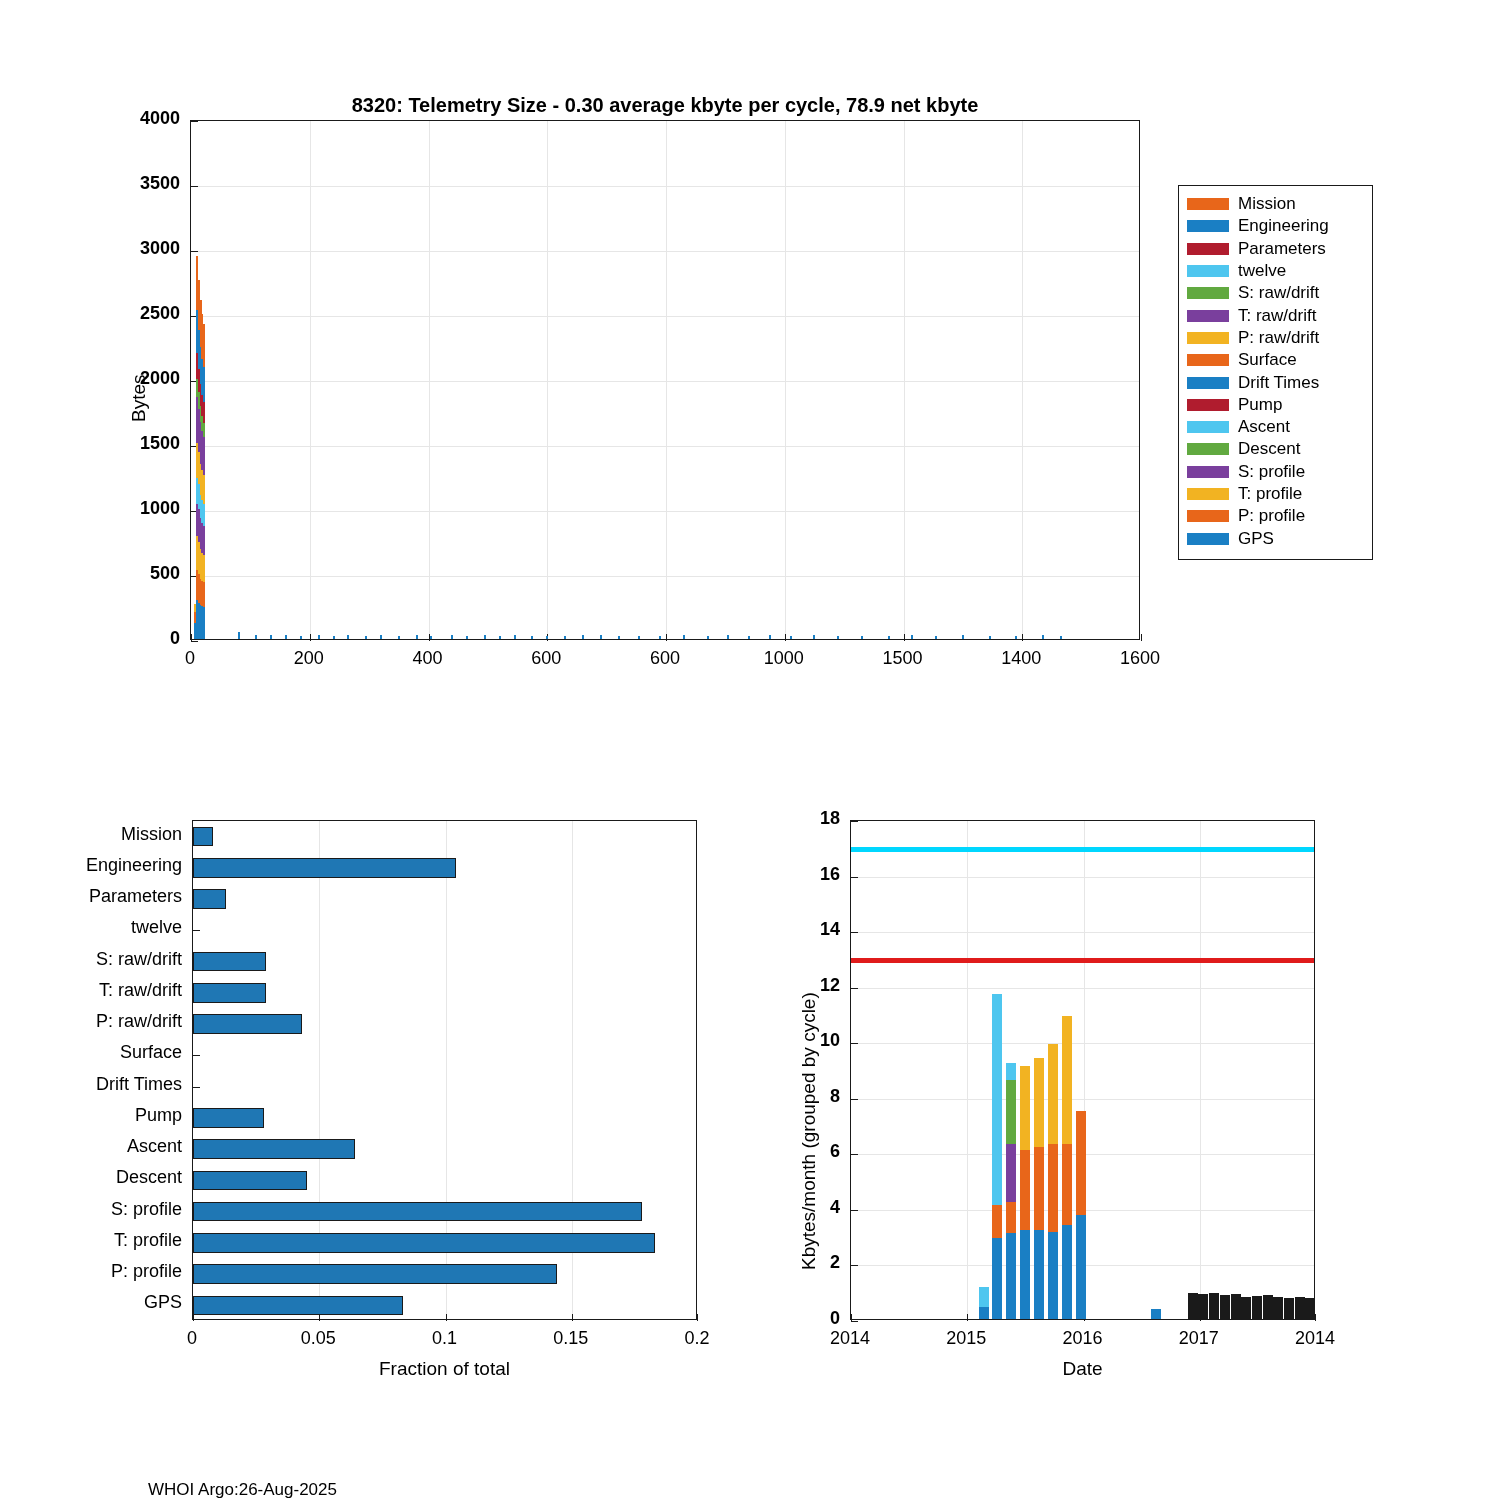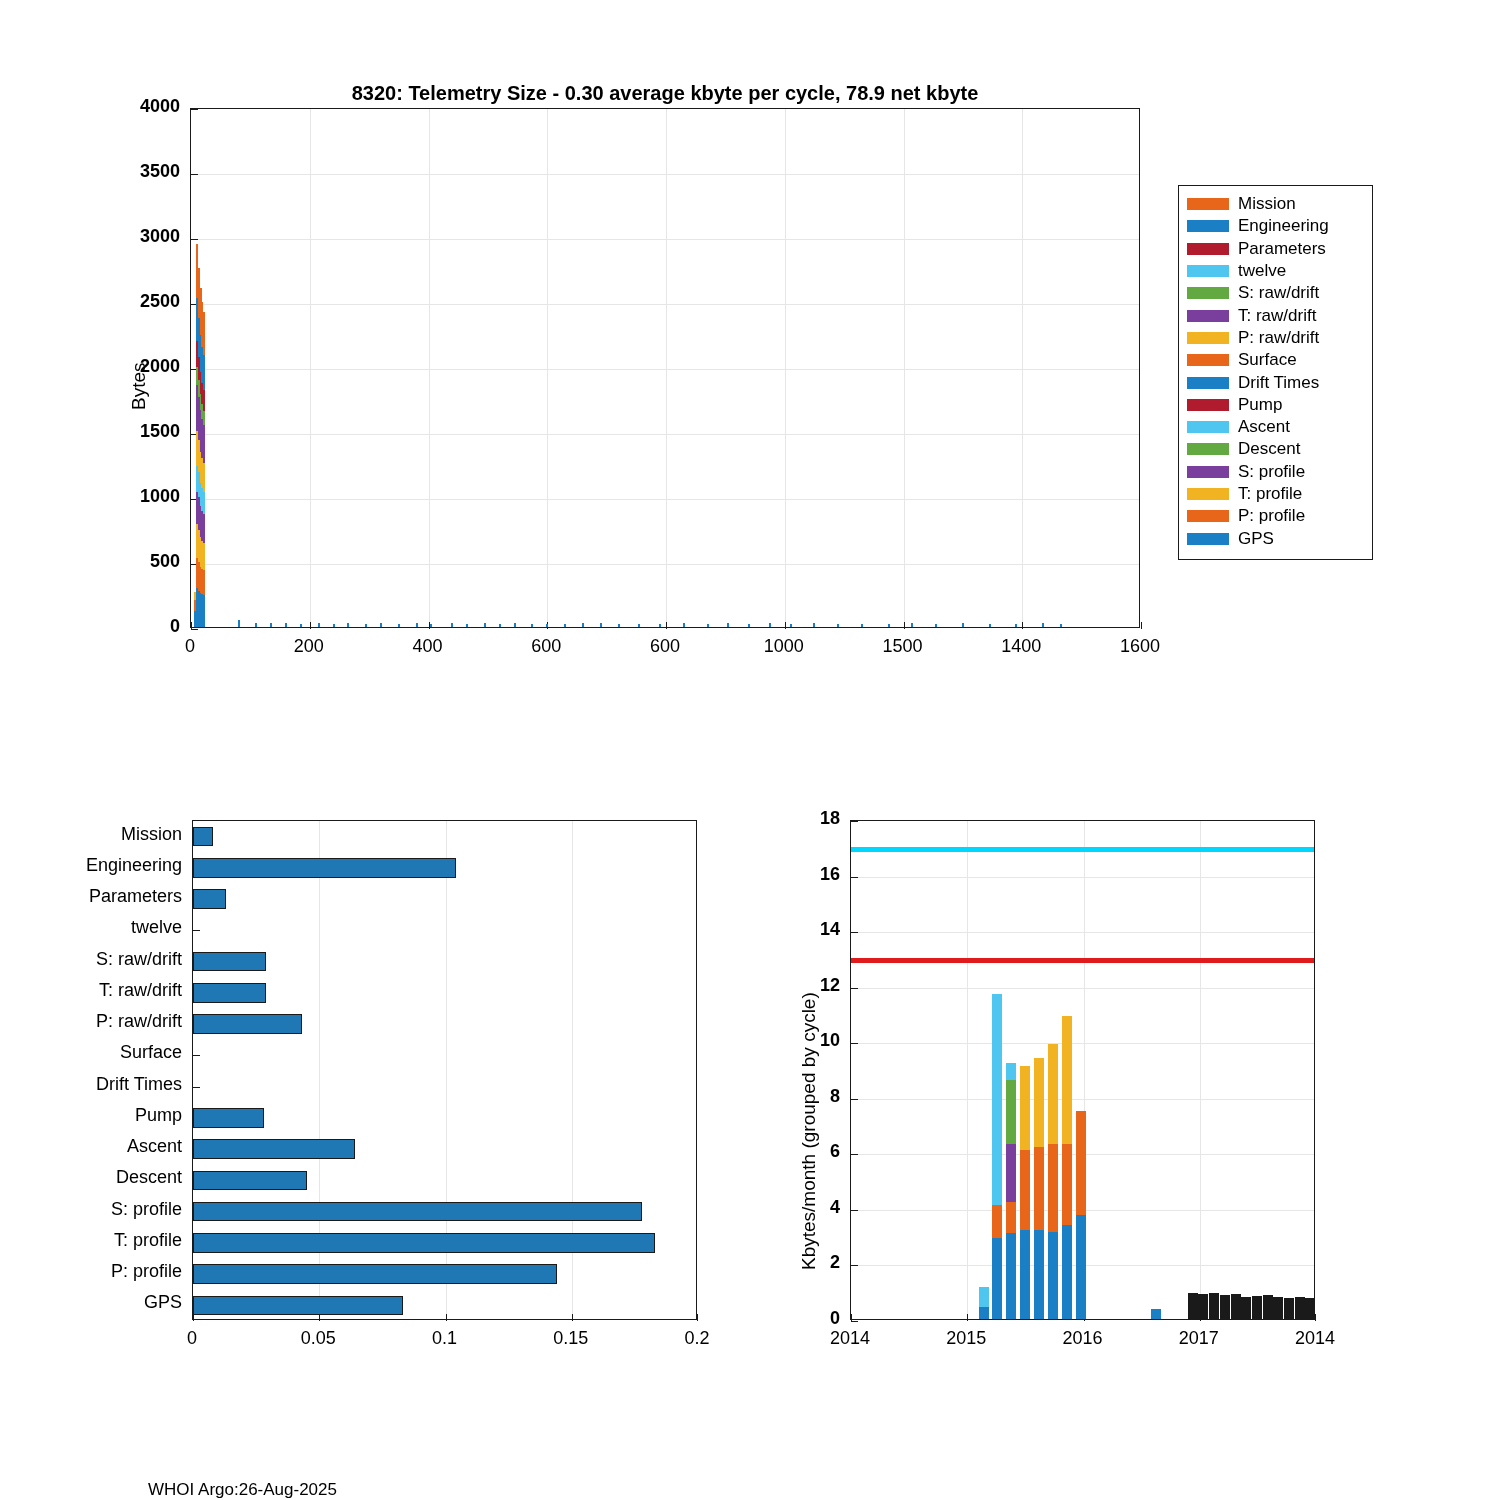--- a/index.html
+++ b/index.html
@@ -45,21 +45,21 @@
   .tick-label {
     position: absolute;
     font-size: 18px;
     white-space: nowrap;
   }
   .tick-y { text-align: right; font-weight: bold; }
   .tickmark { position: absolute; background: #1a1a1a; }
   .gridline { position: absolute; background: #e6e6e6; }
 
   
-  #top-panel { left: 0; top: 0; width: 1210px; height: 700px; }
+  #top-panel { left: 0; top: 12px; width: 1210px; height: 700px; }
   #top-axes { left: 190px; top: 108px; width: 950px; height: 520px; }
   .tel-bar { position: absolute; bottom: 0; width: 2px; }
   .tel-seg { position: absolute; width: 100%; left: 0; }
 
   
   #legend-box {
     position: absolute;
     left: 1178px; top: 185px;
     width: 195px; height: 375px;
     border: 1px solid #1a1a1a;
@@ -473,20 +473,21 @@
       <div class="hbar" style="background: rgb(31, 119, 180); width: 113.625px; height: 19.375px; top: 349.688px;"></div>
       <div class="tickmark" style="left: 0px; top: 390.625px; width: 7px; height: 1px;"></div>
       <div class="hbar" style="background: rgb(31, 119, 180); width: 449.45px; height: 19.375px; top: 380.938px;"></div>
       <div class="tickmark" style="left: 0px; top: 421.875px; width: 7px; height: 1px;"></div>
       <div class="hbar" style="background: rgb(31, 119, 180); width: 462.075px; height: 19.375px; top: 412.188px;"></div>
       <div class="tickmark" style="left: 0px; top: 453.125px; width: 7px; height: 1px;"></div>
       <div class="hbar" style="background: rgb(31, 119, 180); width: 363.6px; height: 19.375px; top: 443.438px;"></div>
       <div class="tickmark" style="left: 0px; top: 484.375px; width: 7px; height: 1px;"></div>
       <div class="hbar" style="background: rgb(31, 119, 180); width: 209.575px; height: 19.375px; top: 474.688px;"></div>
     </div>
+  <div class="axis-label" style="left:192px; top:598px; width:505px;">Fraction of total</div>
 <div class="tick-label" style="left: 152px; top: 568px; width: 80px; text-align: center;">0</div>
     <div class="tick-label" style="left: 278.25px; top: 568px; width: 80px; text-align: center;">0.05</div>
     <div class="tick-label" style="left: 404.5px; top: 568px; width: 80px; text-align: center;">0.1</div>
     <div class="tick-label" style="left: 530.75px; top: 568px; width: 80px; text-align: center;">0.15</div>
     <div class="tick-label" style="left: 657px; top: 568px; width: 80px; text-align: center;">0.2</div>
     <div class="cat-label" style="left: -8px; top: 63.625px; width: 190px;">Mission</div>
     <div class="cat-label" style="left: -8px; top: 94.875px; width: 190px;">Engineering</div>
     <div class="cat-label" style="left: -8px; top: 126.125px; width: 190px;">Parameters</div>
     <div class="cat-label" style="left: -8px; top: 157.375px; width: 190px;">twelve</div>
     <div class="cat-label" style="left: -8px; top: 188.625px; width: 190px;">S: raw/drift</div>
@@ -607,20 +608,21 @@
         <div class="mseg" style="background: rgb(26, 26, 26); height: 20.8333px; bottom: 0px;"></div>
       </div>
       <div class="mbar" style="left: 443.725px; width: 10px; height: 21.6667px;">
         <div class="mseg" style="background: rgb(26, 26, 26); height: 21.6667px; bottom: 0px;"></div>
       </div>
       <div class="mbar" style="left: 454.42px; width: 10px; height: 21.1111px;">
         <div class="mseg" style="background: rgb(26, 26, 26); height: 21.1111px; bottom: 0px;"></div>
       </div>
     </div>
   <div class="ylabel-rot" style="left:38px; top:510px;">Kbytes/month (grouped by cycle)</div>
+  <div class="axis-label" style="left:90px; top:598px; width:465px;">Date</div>
 <div class="tick-label tick-y" style="left: 30px; top: 548px; width: 50px;">0</div>
     <div class="tick-label tick-y" style="left: 30px; top: 492.444px; width: 50px;">2</div>
     <div class="tick-label tick-y" style="left: 30px; top: 436.889px; width: 50px;">4</div>
     <div class="tick-label tick-y" style="left: 30px; top: 381.333px; width: 50px;">6</div>
     <div class="tick-label tick-y" style="left: 30px; top: 325.778px; width: 50px;">8</div>
     <div class="tick-label tick-y" style="left: 30px; top: 270.222px; width: 50px;">10</div>
     <div class="tick-label tick-y" style="left: 30px; top: 214.667px; width: 50px;">12</div>
     <div class="tick-label tick-y" style="left: 30px; top: 159.111px; width: 50px;">14</div>
     <div class="tick-label tick-y" style="left: 30px; top: 103.556px; width: 50px;">16</div>
     <div class="tick-label tick-y" style="left: 30px; top: 48px; width: 50px;">18</div>

